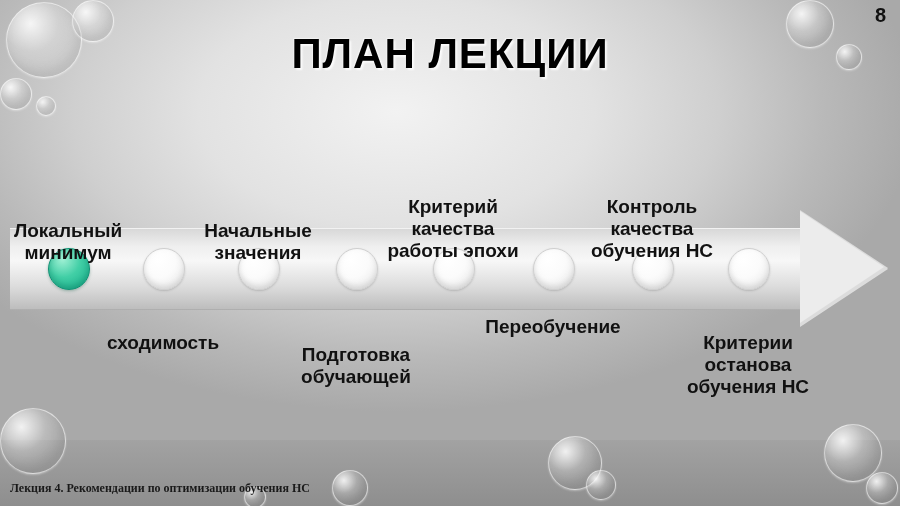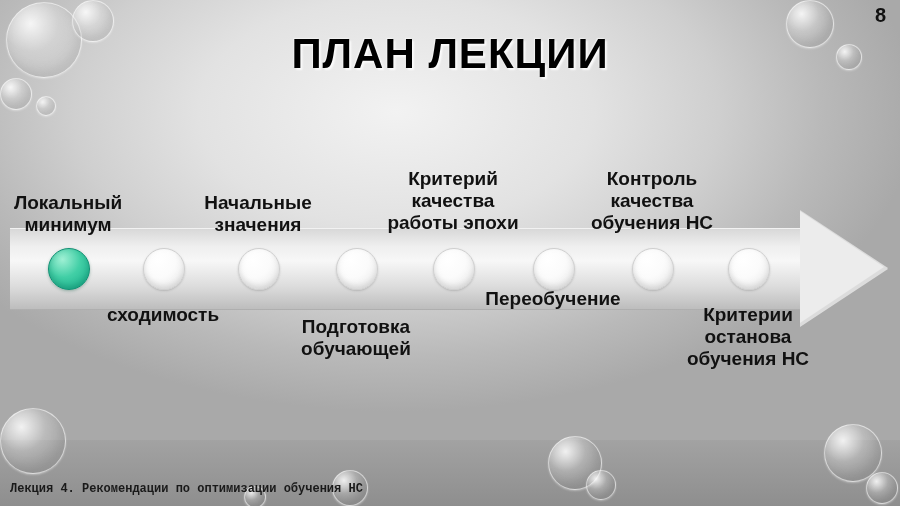--- a/index.html
+++ b/index.html
@@ -124,33 +124,34 @@
 
   .node-label {
     position: absolute;
     text-align: center;
     font-size: 19px;
     font-weight: bold;
     color: #111;
     line-height: 1.15;
     transform: translateX(-50%);
     width: 170px;
+    margin-top: 28px;
   }
   .node-label.above {
     
   }
 
   .footer {
     position: absolute;
     left: 10px;
     bottom: 10px;
     font-size: 12px;
     font-weight: bold;
     color: #1a1a1a;
-    font-family: Liberation Mono, monospace;
+    font-family: Liberation Serif, serif;
   }
 </style>
 </head>
 <body>
 
 <div class="slide">
 
   <div class="slide-bottom-band"></div>
 
   <div class="bubbles-layer">

